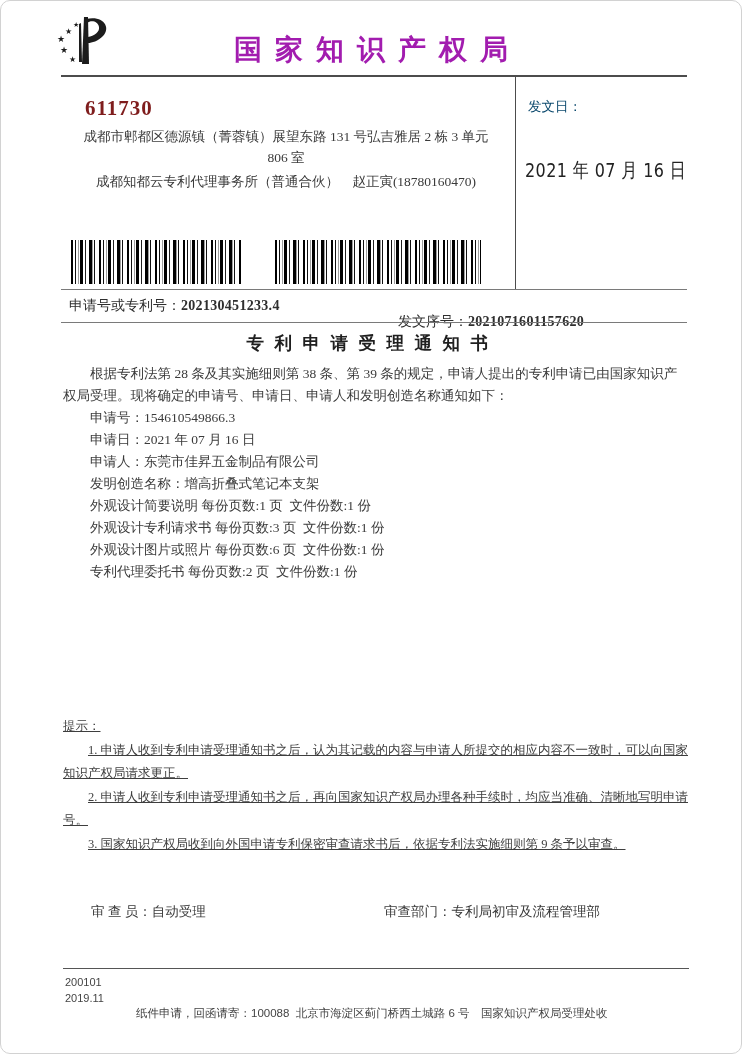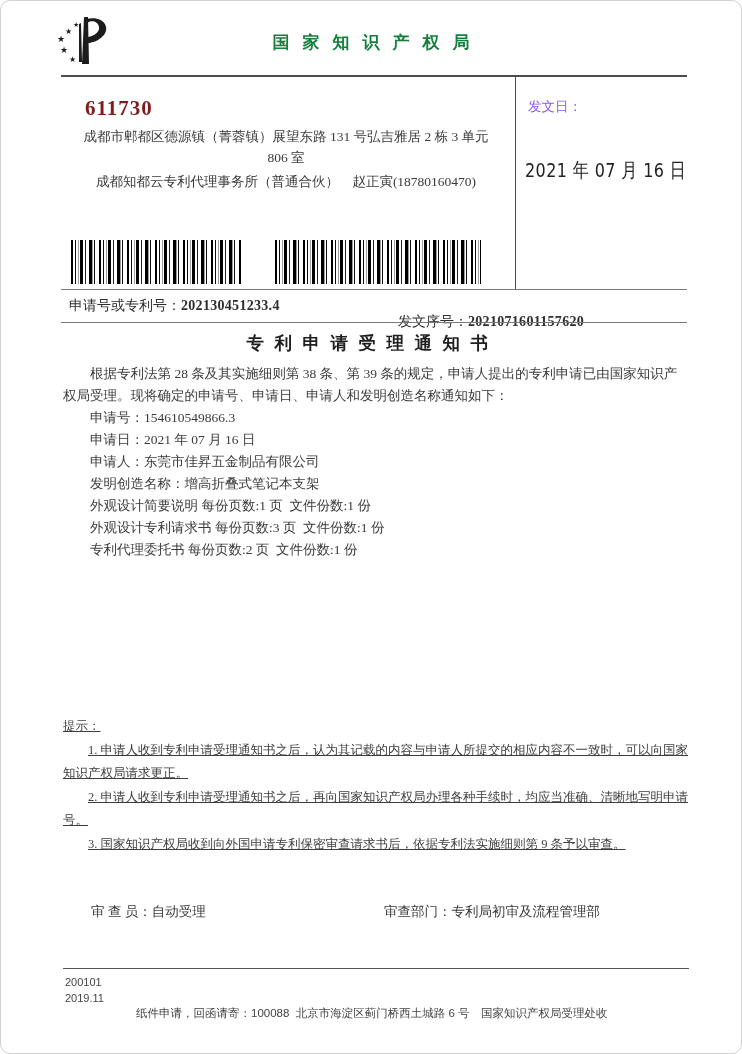--- a/index.html
+++ b/index.html
@@ -19,29 +19,29 @@
   .rule-top { left:60px; width:626px; top:74px; border-top-width:2px; border-color:#4c4c4c; }
   .vline { position:absolute; left:514px; top:74px; height:214px; border-left:1px solid #4c4c4c; }
   .rule-mid1 { left:60px; width:626px; top:288px; border-color:#7a7a7a; }
   .rule-mid2 { left:60px; width:626px; top:321px; border-color:#7a7a7a; }
   .rule-footer { left:62px; width:626px; top:967px; border-color:#555; }
 
   .logo { left:56px; top:14px; width:54px; height:54px; }
   .org-title {
     left:0; right:0; top:30px; text-align:center;
     font-family:"Liberation Sans","DejaVu Sans",sans-serif;
-    font-weight:bold; font-size:17px; color:#15803d;
+    font-weight:bold; font-size:28px; color:#a21caf;
     letter-spacing:13px; padding-left:13px;
   }
 
   .recipient { left:62px; top:97px; width:446px; text-align:center; font-size:13.5px; line-height:21px; color:#3a3a3a; }
   .postal { text-align:left; padding-left:22px; font-size:21px; font-weight:bold; color:#7f1d1d; letter-spacing:1px; margin-bottom:7px; }
   .agency { margin-top:3px; }
 
-  .issue-label { left:527px; top:97px; font-size:13.5px; color:#8b5cf6; }
+  .issue-label { left:527px; top:97px; font-size:13.5px; color:#0c4a6e; }
   .issue-date {
     left:524px; top:156px; font-family:"DejaVu Sans","Liberation Sans",sans-serif;
     font-size:20px; color:#222; transform:scaleX(.8); transform-origin:left center;
     white-space:pre; letter-spacing:0.5px;
   }
 
   .barcode {
     top:239px; height:44px; background-color:#fff;
     background-image:
       repeating-linear-gradient(90deg,
@@ -131,20 +131,21 @@
   <div class="abs doc-title">专利申请受理通知书</div>
 
   <div class="abs body-block">
     <p>根据专利法第 28 条及其实施细则第 38 条、第 39 条的规定，申请人提出的专利申请已由国家知识产权局受理。现将确定的申请号、申请日、申请人和发明创造名称通知如下：</p>
     <p>申请号：154610549866.3</p>
     <p>申请日：2021 年 07 月 16 日</p>
     <p>申请人：东莞市佳昇五金制品有限公司</p>
     <p>发明创造名称：增高折叠式笔记本支架</p>
     <p>外观设计简要说明 每份页数:1 页  文件份数:1 份</p>
     <p>外观设计专利请求书 每份页数:3 页  文件份数:1 份</p>
+    <p>外观设计图片或照片 每份页数:6 页  文件份数:1 份</p>
     <p>专利代理委托书 每份页数:2 页  文件份数:1 份</p>
   </div>
 
   <div class="abs tips">
     <p>提示：</p>
     <p class="item">1. 申请人收到专利申请受理通知书之后，认为其记载的内容与申请人所提交的相应内容不一致时，可以向国家知识产权局请求更正。</p>
     <p class="item">2. 申请人收到专利申请受理通知书之后，再向国家知识产权局办理各种手续时，均应当准确、清晰地写明申请号。</p>
     <p class="item">3. 国家知识产权局收到向外国申请专利保密审查请求书后，依据专利法实施细则第 9 条予以审查。</p>
   </div>
 

